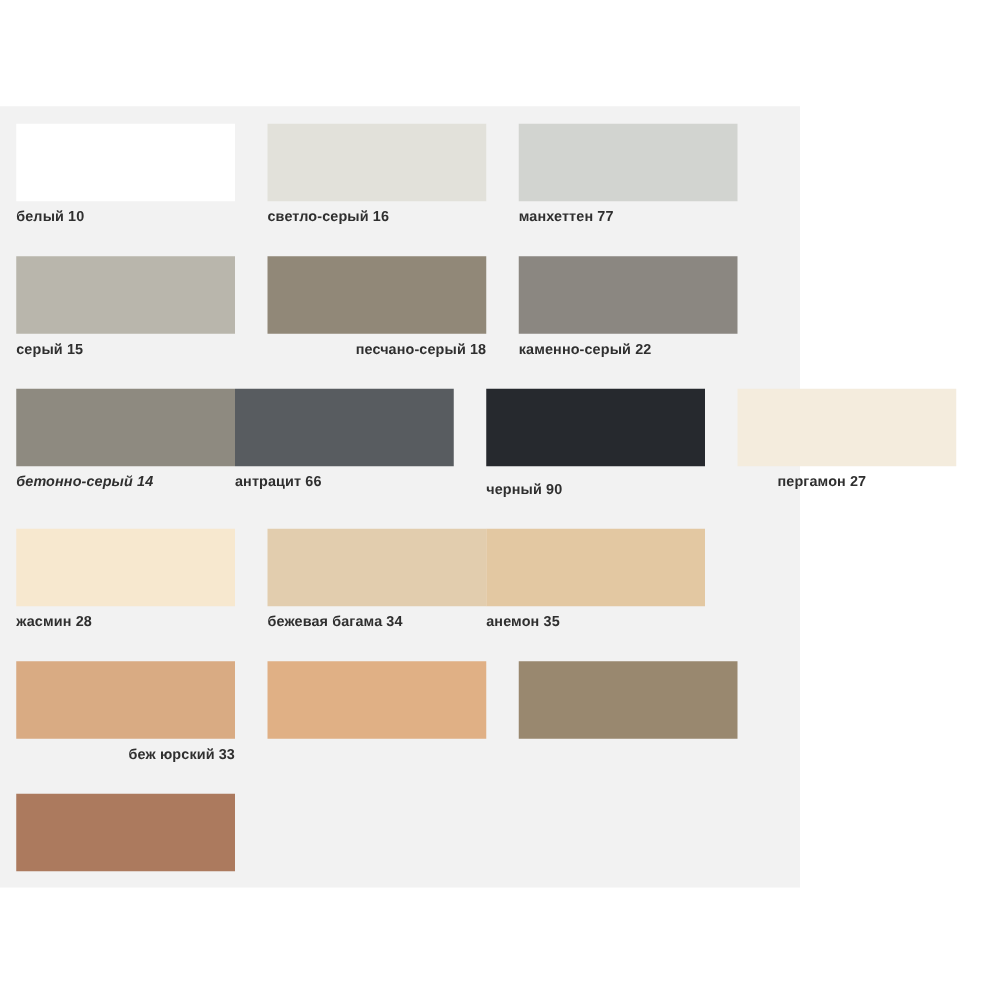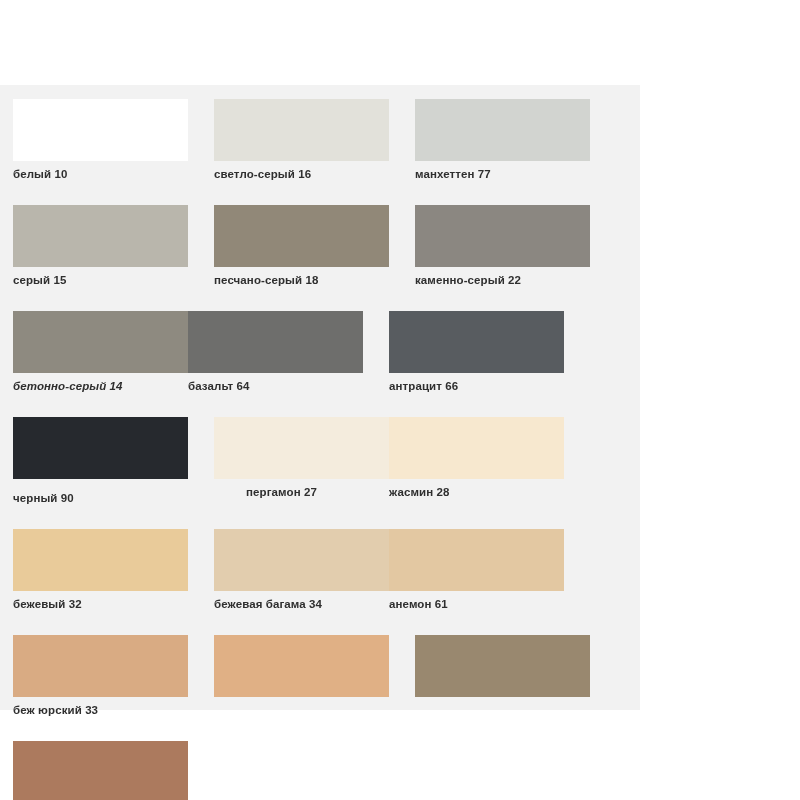--- a/index.html
+++ b/index.html
@@ -80,65 +80,57 @@
       <div class="swatch-cell col-last">
         <span class="swatch-chip" style="background: rgb(210, 212, 208);"></span>
         <span class="swatch-label" style="color: rgb(47, 47, 47);">манхеттен 77</span>
       </div>
       <div class="swatch-cell">
         <span class="swatch-chip" style="background: rgb(185, 182, 172);"></span>
         <span class="swatch-label" style="color: rgb(47, 47, 47);">серый 15</span>
       </div>
       <div class="swatch-cell">
         <span class="swatch-chip" style="background: rgb(145, 136, 120);"></span>
-        <span class="swatch-label" style="color: rgb(47, 47, 47);">песчано-серый 18</span>
+        <span class="swatch-label" style="color: rgb(47, 47, 47); text-align: right;">песчано-серый 18</span>
       </div>
       <div class="swatch-cell">
         <span class="swatch-chip" style="background: rgb(139, 135, 129);"></span>
         <span class="swatch-label" style="color: rgb(47, 47, 47);">каменно-серый 22</span>
       </div>
       <div class="swatch-cell col-last">
         <span class="swatch-chip" style="background: rgb(142, 138, 128);"></span>
         <span class="swatch-label" style="color: rgb(47, 47, 47); font-style: italic;">бетонно-серый 14</span>
-      </div>
-      <div class="swatch-cell">
-        <span class="swatch-chip" style="background: rgb(110, 110, 108);"></span>
-        <span class="swatch-label" style="color: rgb(47, 47, 47);">базальт 64</span>
       </div>
       <div class="swatch-cell">
         <span class="swatch-chip" style="background: rgb(88, 92, 96);"></span>
         <span class="swatch-label" style="color: rgb(47, 47, 47);">антрацит 66</span>
       </div>
       <div class="swatch-cell">
         <span class="swatch-chip" style="background: rgb(38, 41, 46);"></span>
         <span class="swatch-label" style="color: rgb(47, 47, 47); margin-top: 12px;">черный 90</span>
       </div>
       <div class="swatch-cell col-last">
         <span class="swatch-chip" style="background: rgb(244, 236, 221);"></span>
         <span class="swatch-label" style="color: rgb(47, 47, 47); margin-left: 32px;">пергамон 27</span>
       </div>
       <div class="swatch-cell">
         <span class="swatch-chip" style="background: rgb(247, 232, 207);"></span>
         <span class="swatch-label" style="color: rgb(47, 47, 47);">жасмин 28</span>
       </div>
-      <div class="swatch-cell">
-        <span class="swatch-chip" style="background: rgb(233, 203, 154);"></span>
-        <span class="swatch-label" style="color: rgb(47, 47, 47);">бежевый 32</span>
-      </div>
       <div class="swatch-cell col-last">
         <span class="swatch-chip" style="background: rgb(226, 205, 174);"></span>
         <span class="swatch-label" style="color: rgb(47, 47, 47);">бежевая багама 34</span>
       </div>
       <div class="swatch-cell">
         <span class="swatch-chip" style="background: rgb(227, 200, 162);"></span>
-        <span class="swatch-label" style="color: rgb(47, 47, 47);">анемон 61</span>
+        <span class="swatch-label" style="color: rgb(47, 47, 47);">анемон 35</span>
       </div>
       <div class="swatch-cell">
         <span class="swatch-chip" style="background: rgb(217, 171, 131);"></span>
-        <span class="swatch-label" style="color: rgb(47, 47, 47);">беж юрский 33</span>
+        <span class="swatch-label" style="color: rgb(47, 47, 47); text-align: right;">беж юрский 33</span>
       </div>
       <div class="swatch-cell">
         <span class="swatch-chip" style="background: rgb(224, 176, 133);"></span>
       </div>
       <div class="swatch-cell col-last">
         <span class="swatch-chip" style="background: rgb(153, 136, 111);"></span>
       </div>
       <div class="swatch-cell">
         <span class="swatch-chip" style="background: rgb(172, 122, 94);"></span>
       </div>

